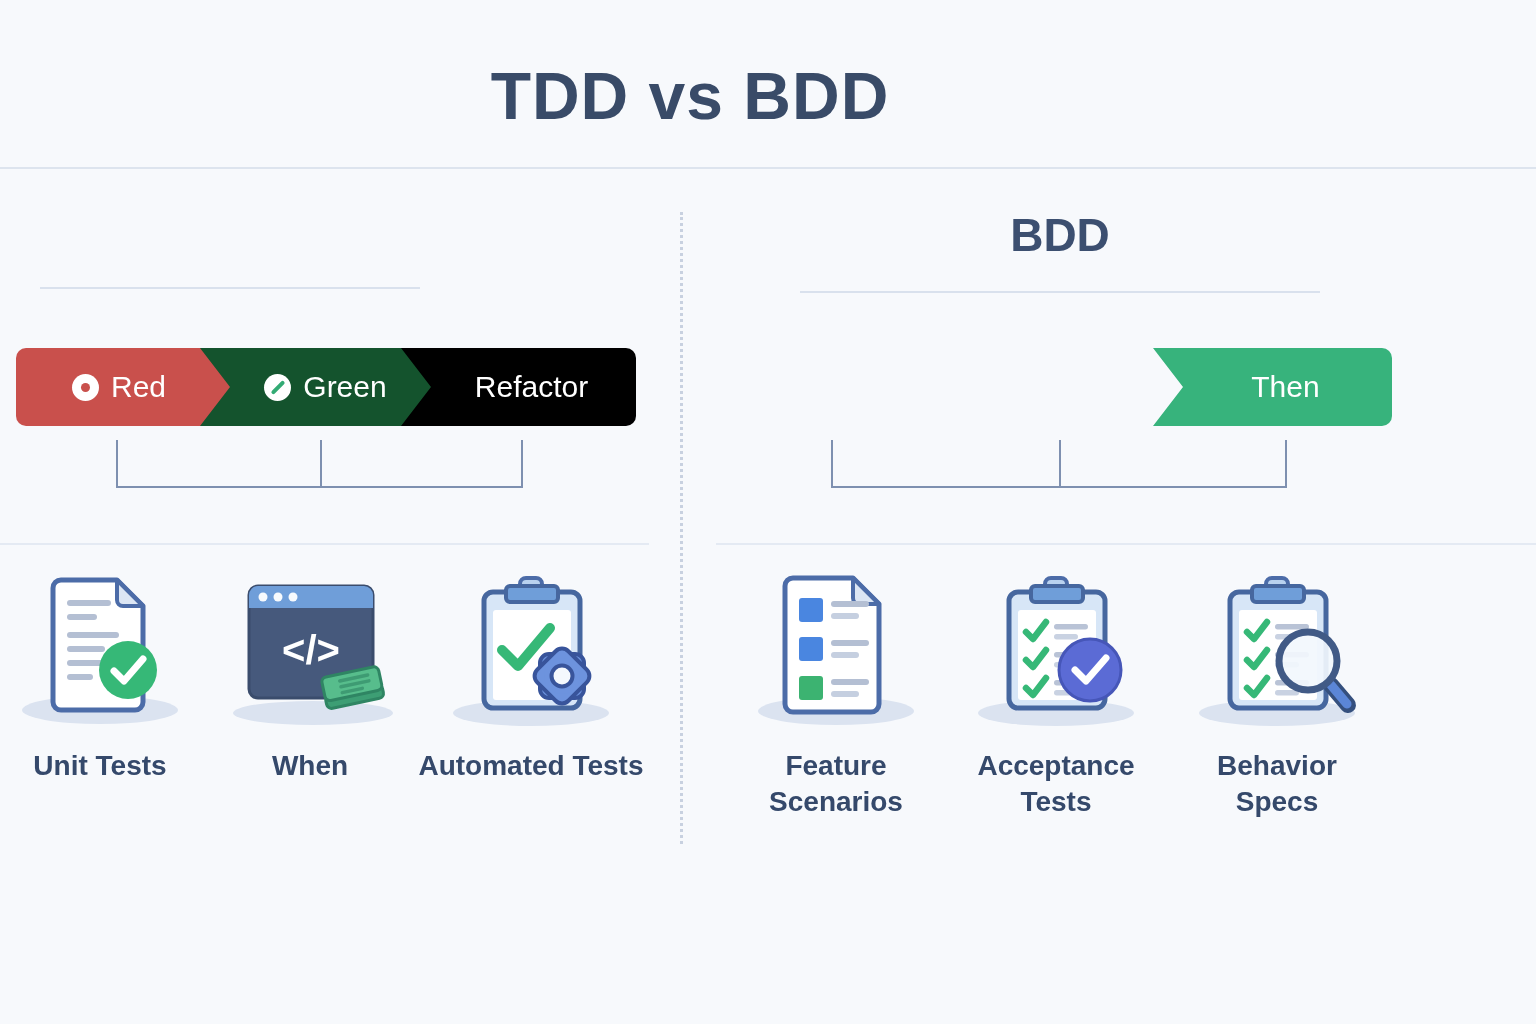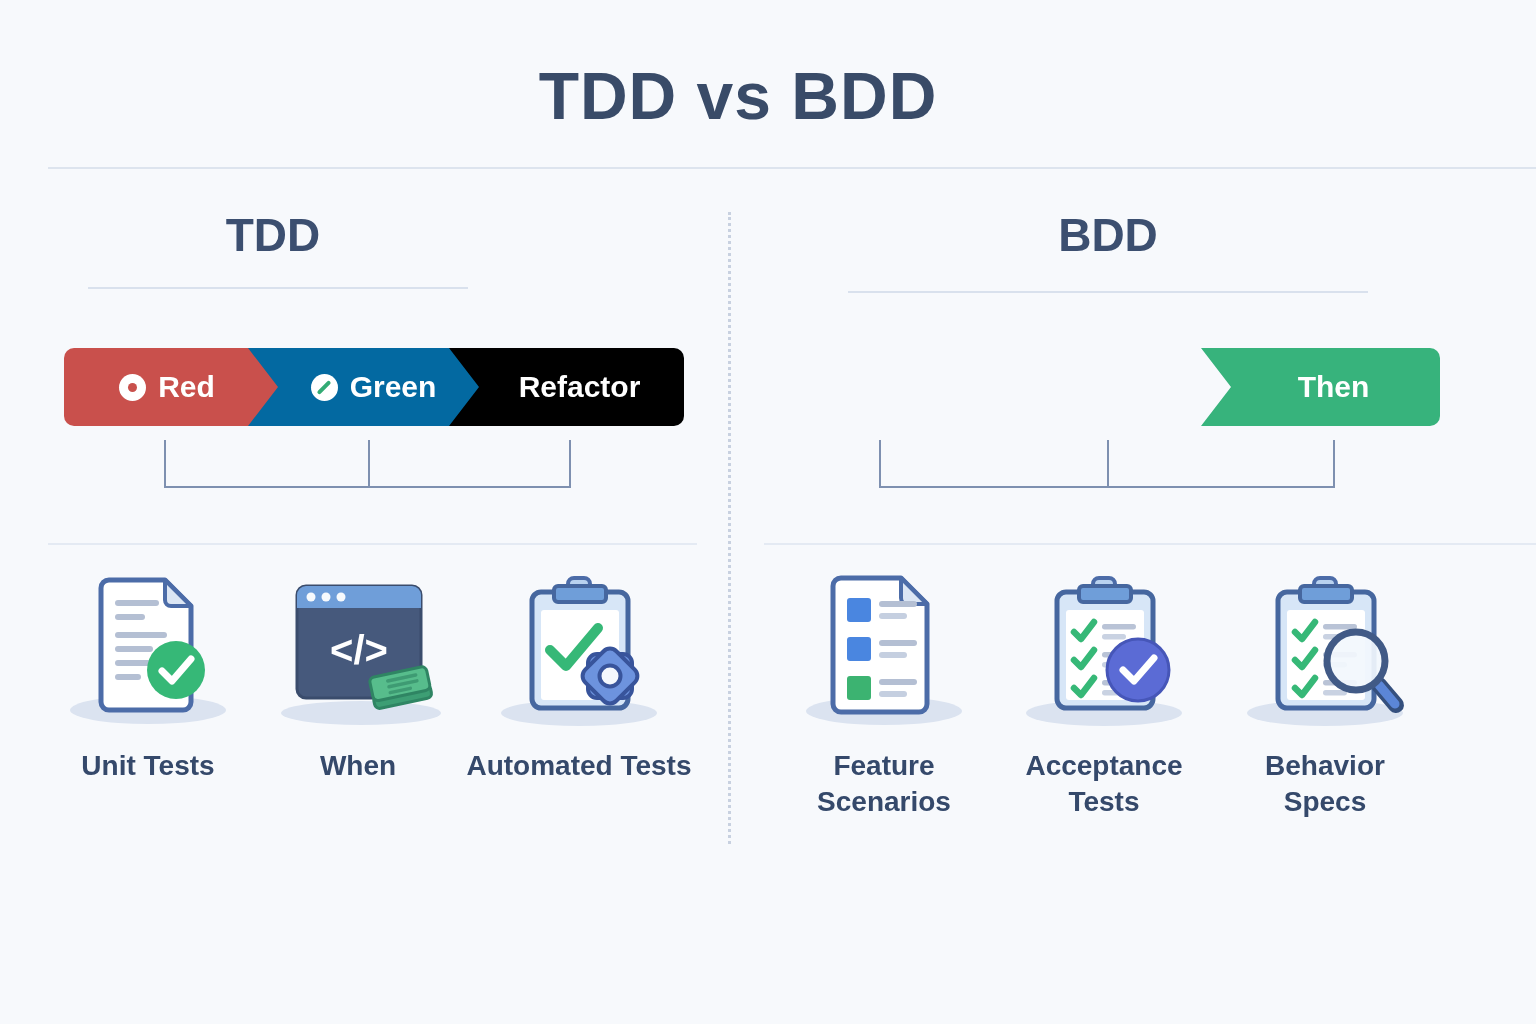--- a/index.html
+++ b/index.html
@@ -2,21 +2,21 @@
 <html><head>
 <meta charset="utf-8">
 <style>
   html,body{margin:0;padding:0;}
   body{
     width:1536px;height:1024px;position:relative;overflow:hidden;
     background:#f7f9fc;
     font-family:"Liberation Sans", sans-serif;
     color:#37496a;
   }
-  .stage{position:absolute;inset:0;margin-left:48px;}
+  .stage{position:absolute;inset:0;}
 
   
   .main-title{
     position:absolute;top:58px;left:0;width:1380px;text-align:center;
     font-size:66px;font-weight:bold;color:#394b68;letter-spacing:1px;
   }
   .top-divider{position:absolute;top:167px;left:0;width:1536px;height:2px;background:#dde4ee;}
   .col-heading{position:absolute;top:208px;font-size:46px;font-weight:bold;color:#3c4f70;text-align:center;}
   .col-heading.tdd{left:25px;width:400px;}
   .col-heading.bdd{left:800px;width:520px;}
@@ -28,21 +28,21 @@
     border-left:3px dotted #c8d1e0;
   }
   .mid-divider{position:absolute;top:543px;height:2px;background:#e4eaf3;}
   .mid-divider.left{left:0;width:649px;}
   .mid-divider.right{left:716px;width:820px;}
 
   
   .chev{
     position:absolute;top:348px;height:78px;
     display:flex;align-items:center;justify-content:center;gap:12px;
-    color:#fff;font-weight:bold;font-size:30px;
+    color:#fff;font-weight:normal;font-size:30px;
   }
   .chev.start{border-radius:10px 0 0 10px;
     clip-path:polygon(0 0, calc(100% - 30px) 0, 100% 50%, calc(100% - 30px) 100%, 0 100%);
     padding-right:26px;}
   .chev.mid{
     clip-path:polygon(0 0, calc(100% - 30px) 0, 100% 50%, calc(100% - 30px) 100%, 0 100%, 30px 50%);
     padding-left:14px;padding-right:14px;}
   .chev.end{border-radius:0 10px 10px 0;
     clip-path:polygon(0 0, 100% 0, 100% 100%, 0 100%, 30px 50%);
     padding-left:26px;}
@@ -94,31 +94,30 @@
   #label-behavior-specs{left:1182px;}
 </style>
 </head>
 <body>
 
 <div class="stage">
 
   <div class="main-title">TDD vs BDD</div>
   <div class="top-divider"></div>
 
-  <div class="col-heading tdd">TDD</div>
   <div class="col-underline tdd"></div>
   <div class="col-heading bdd">BDD</div>
   <div class="col-underline bdd"></div>
   <div class="dotted-divider"></div>
 
   <div id="chev-red" class="chev start" style="background: rgb(201, 80, 76);">
     <span class="chev-icon dot"></span>
     <span>Red</span>
   </div>
-  <div id="chev-green" class="chev mid" style="background: #0369a1;">
+  <div id="chev-green" class="chev mid" style="background: #14532d;">
     <span class="chev-icon slash"></span>
     <span>Green</span>
   </div>
   <div id="chev-refactor" class="chev end" style="background: #000000;">
     <span>Refactor</span>
   </div>
 
   <div id="chev-then" class="chev end" style="background: rgb(55, 179, 124);">
     <span>Then</span>
   </div>

